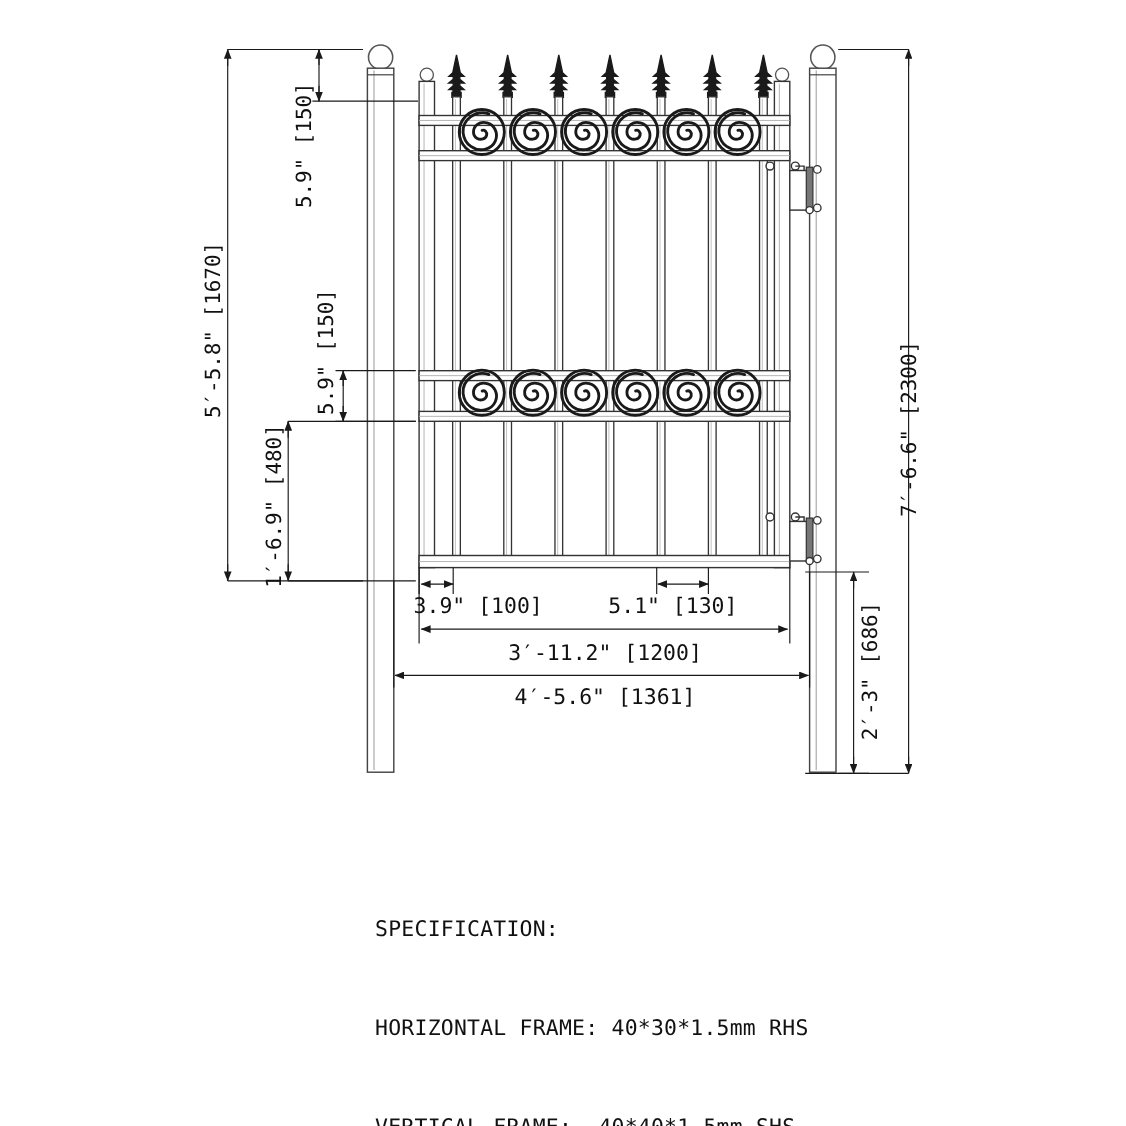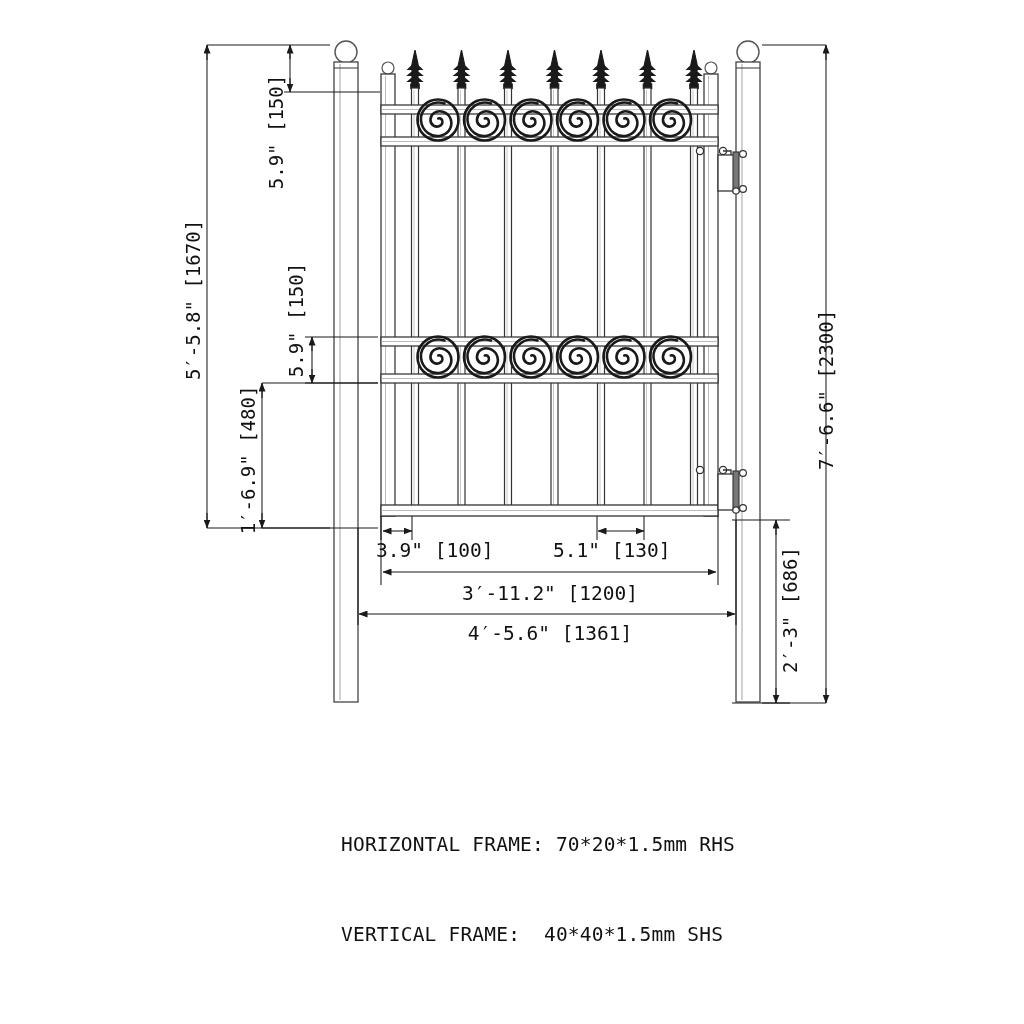--- a/index.html
+++ b/index.html
@@ -279,21 +279,22 @@
 
       <text x="553" y="557" font-size="19.5" text-anchor="start">5.1" [130]</text>
 
       <text x="550" y="600" font-size="19.5" text-anchor="middle">3′-11.2" [1200]</text>
 
       <text x="550" y="640" font-size="19.5" text-anchor="middle">4′-5.6" [1361]</text>
     </g>
   </svg>
 
   <div class="spec">
-    <div>HORIZONTAL FRAME: 70*20*1.5mm RHS</div>
+    <div>SPECIFICATION:</div>
+    <div>HORIZONTAL FRAME: 40*30*1.5mm RHS</div>
     <div>VERTICAL FRAME:  40*40*1.5mm SHS</div>
     
     
     
     
   </div>
 
 </div>
 
 </body></html>

